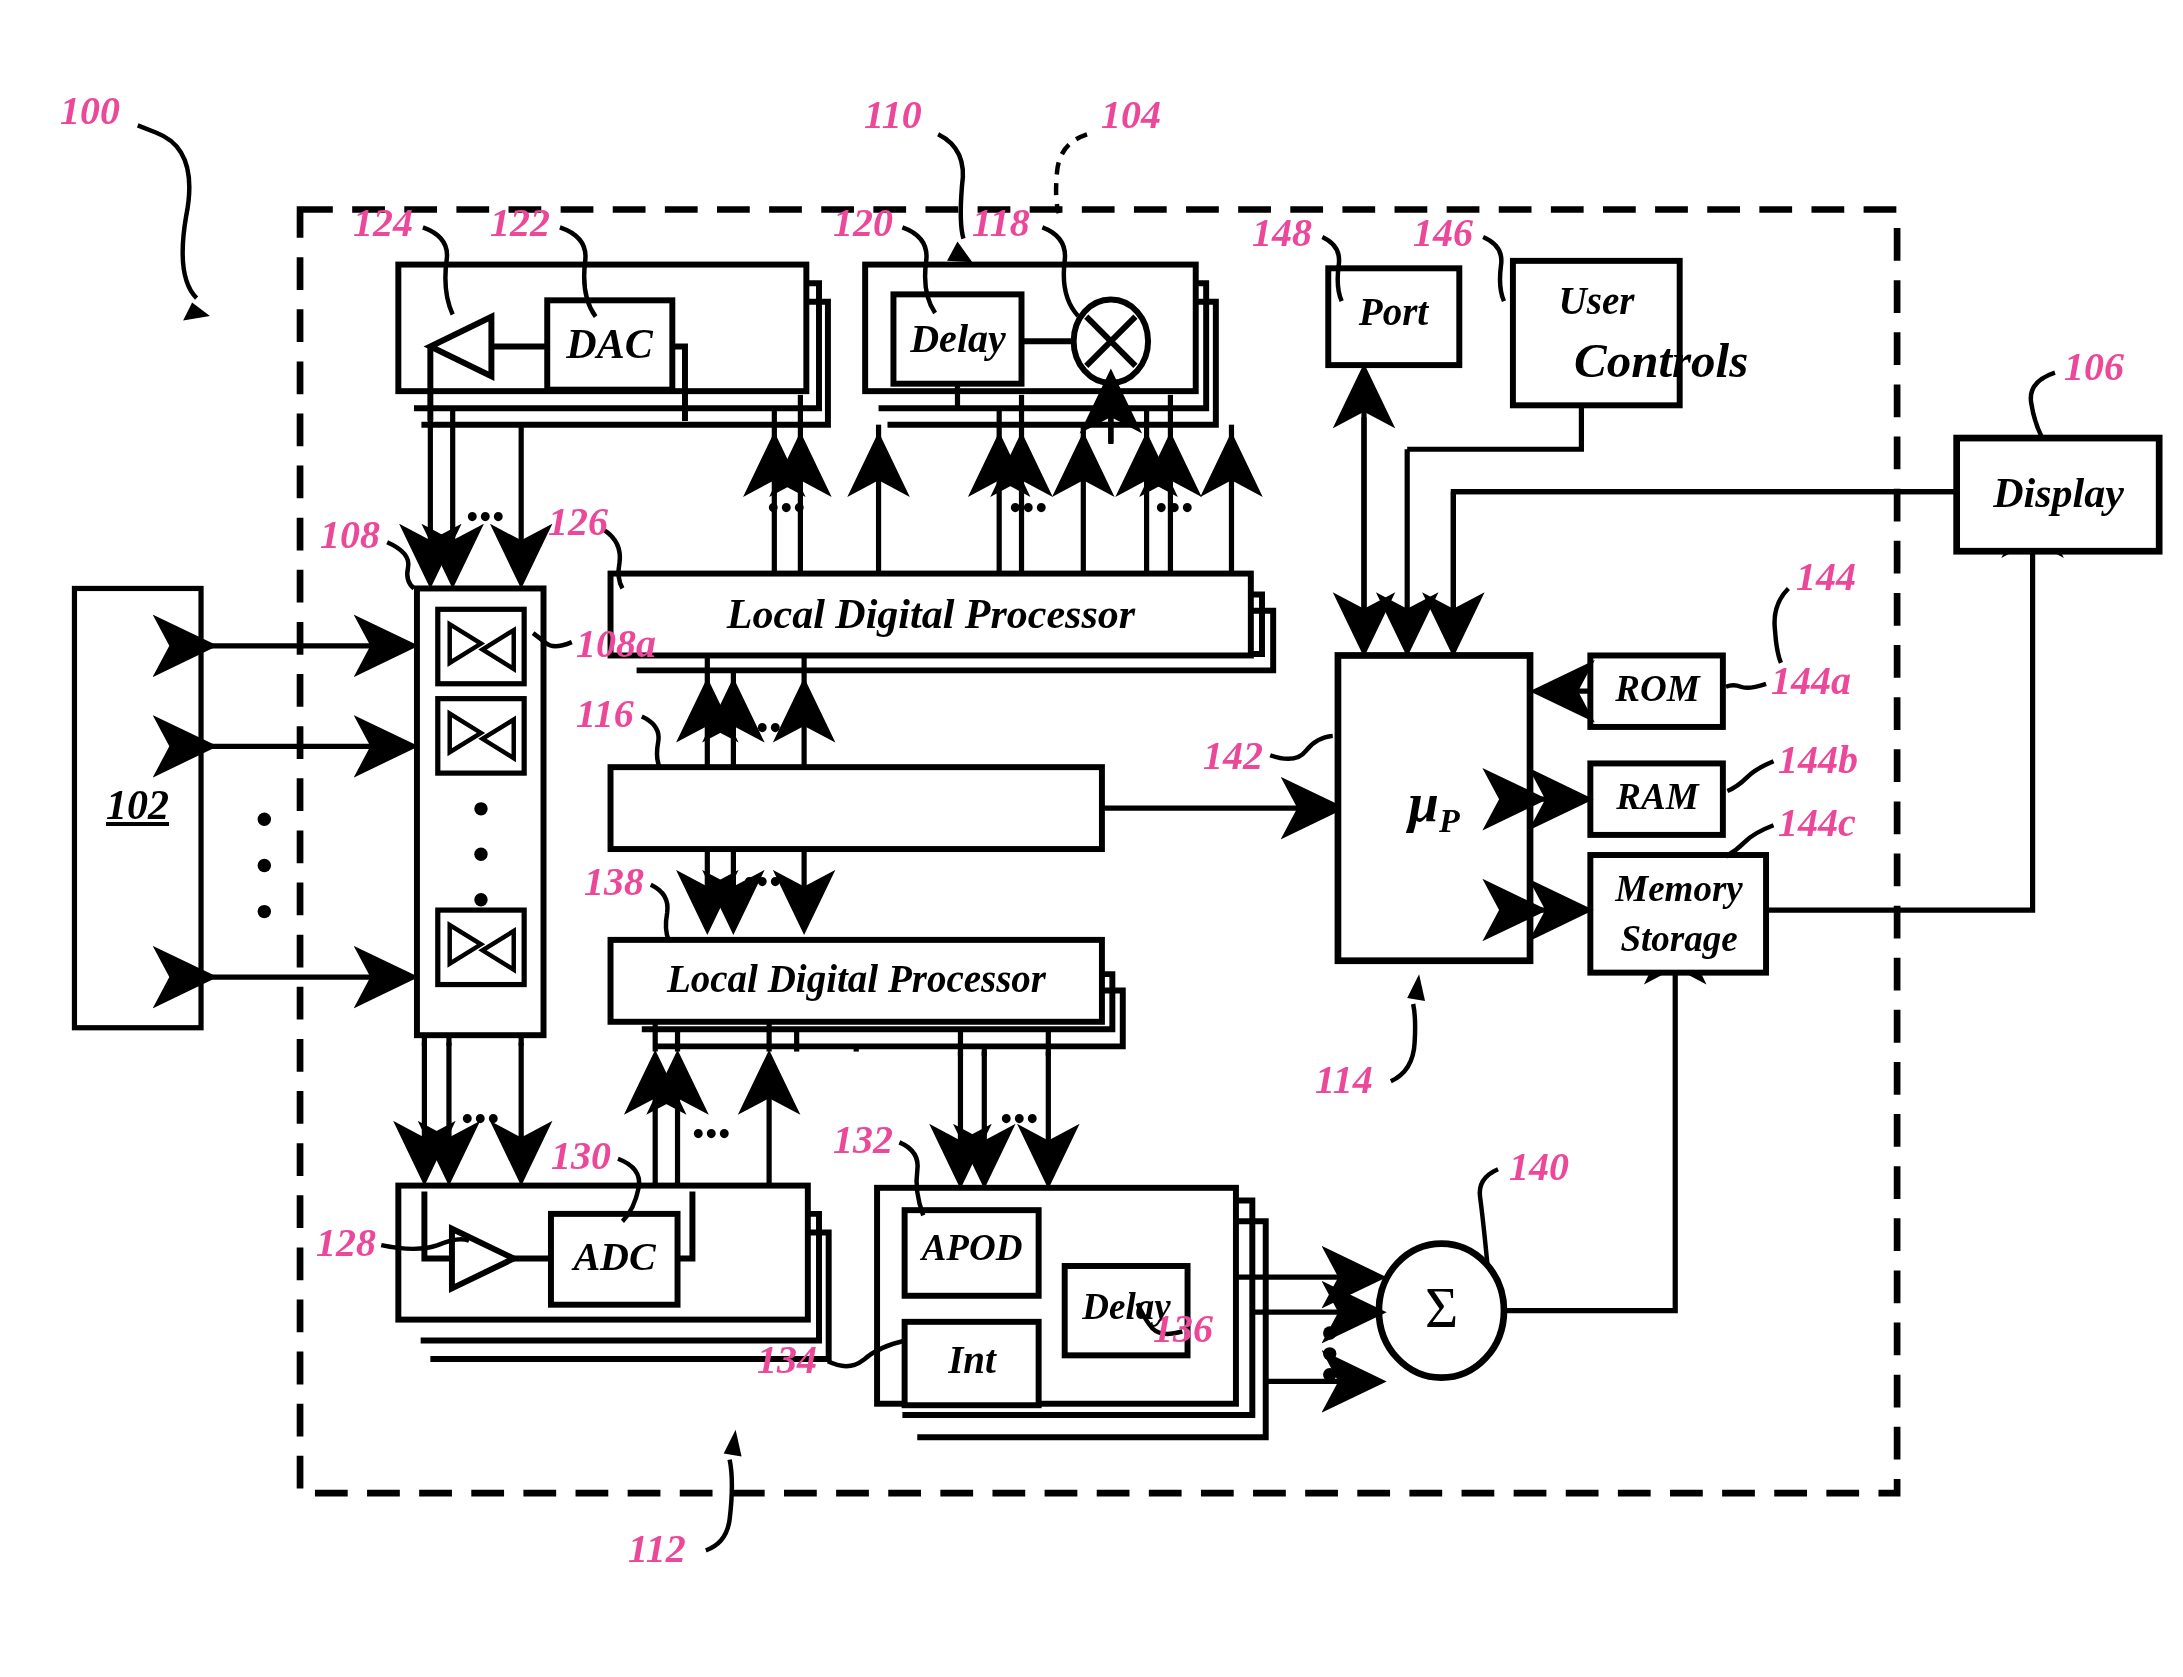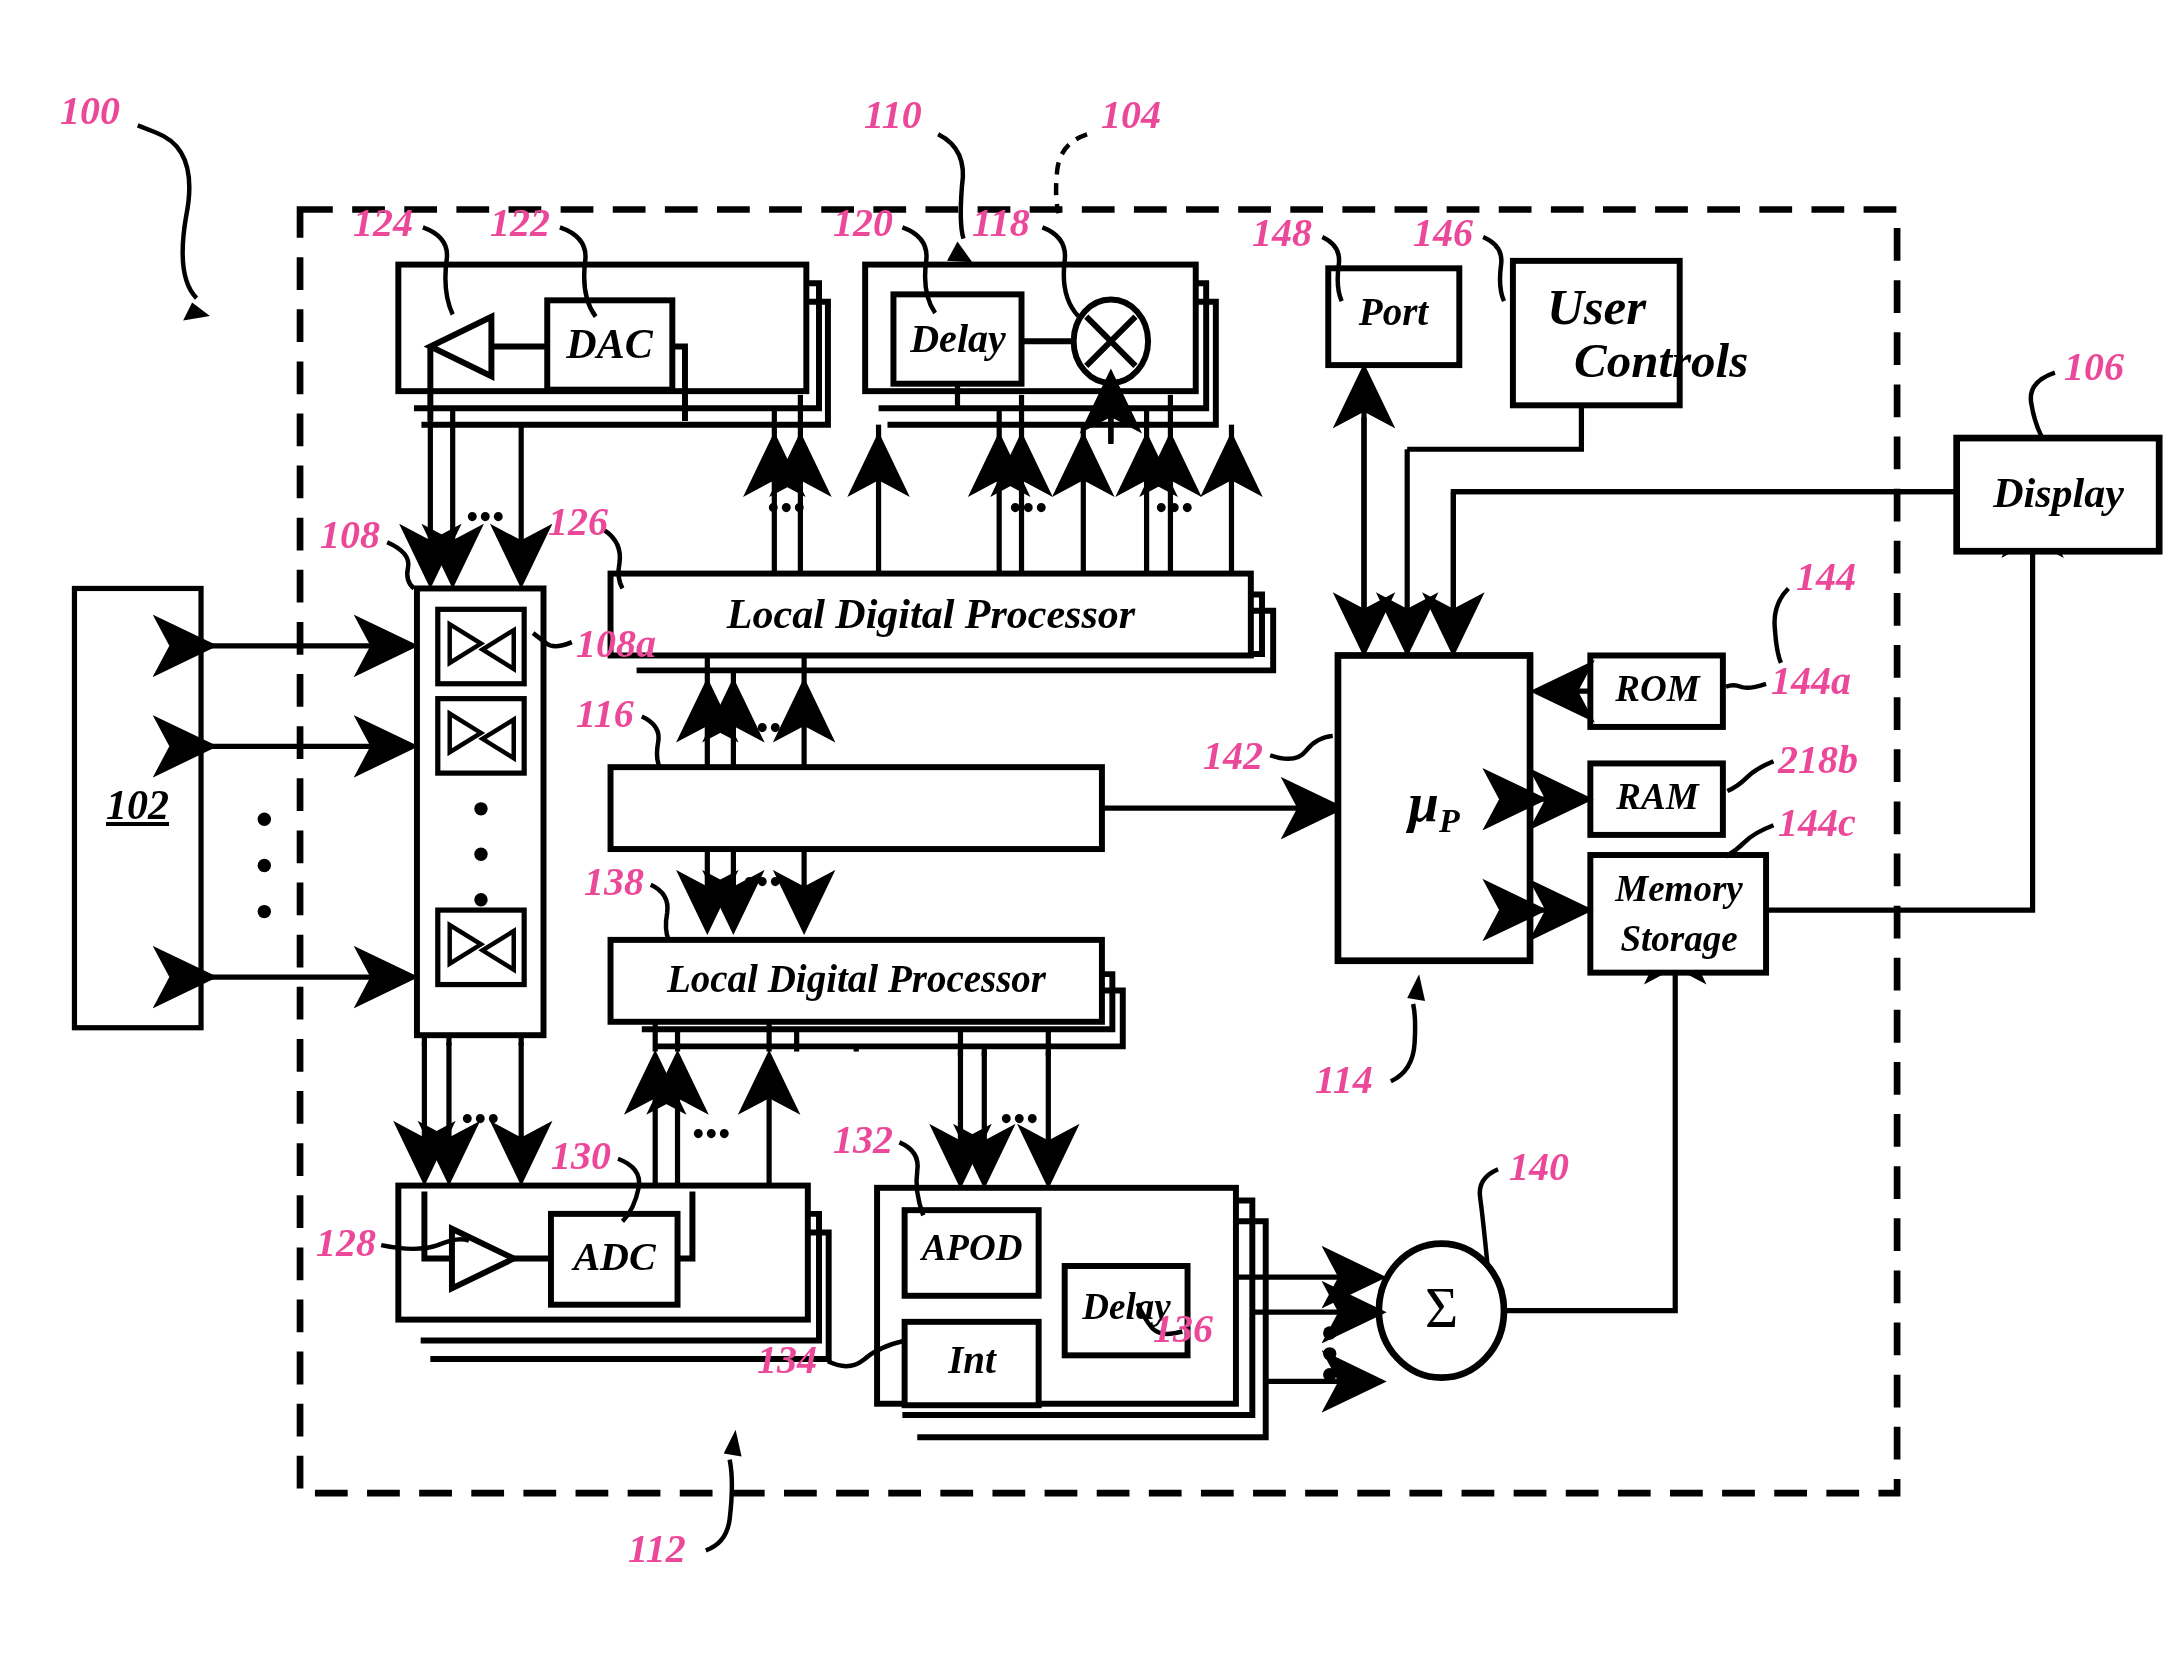--- a/index.html
+++ b/index.html
@@ -389,41 +389,41 @@
 <div class="ref" style="left:1252px;top:213px;">148</div>
 <div class="ref" style="left:1413px;top:213px;">146</div>
 <div class="ref" style="left:2064px;top:347px;">106</div>
 <div class="ref" style="left:320px;top:515px;">108</div>
 <div class="ref" style="left:548px;top:502px;">126</div>
 <div class="ref" style="left:1796px;top:557px;">144</div>
 <div class="ref" style="left:576px;top:624px;">108a</div>
 <div class="ref" style="left:576px;top:694px;">116</div>
 <div class="ref" style="left:1203px;top:736px;">142</div>
 <div class="ref" style="left:1771px;top:661px;">144a</div>
-<div class="ref" style="left:1778px;top:740px;">218b</div>
+<div class="ref" style="left:1778px;top:740px;">144b</div>
 <div class="ref" style="left:1778px;top:803px;">144c</div>
 <div class="ref" style="left:584px;top:862px;">138</div>
 <div class="ref" style="left:551px;top:1136px;">130</div>
 <div class="ref" style="left:833px;top:1120px;">132</div>
 <div class="ref" style="left:1509px;top:1147px;">140</div>
 <div class="ref" style="left:316px;top:1223px;">128</div>
 <div class="ref" style="left:1153px;top:1309px;">136</div>
 <div class="ref" style="left:757px;top:1340px;">134</div>
 <div class="ref" style="left:1315px;top:1060px;">114</div>
 <div class="ref" style="left:628px;top:1529px;">112</div>
 
 <div class="blabel" style="left:74px;top:783px;width:127px;font-size:42px;text-decoration:underline;">102</div>
 
 <div class="blabel" style="left:547px;top:322px;width:125px;font-size:42px;">DAC</div>
 
 <div class="blabel" style="left:894px;top:318px;width:128px;font-size:40px;">Delay</div>
 
 <div class="blabel" style="left:1328px;top:292px;width:131px;font-size:39px;">Port</div>
 
-<div class="blabel" style="left:1513px;top:281px;width:167px;font-size:51px;">User</div>
+<div class="blabel" style="left:1513px;top:281px;width:167px;font-size:39px;">User</div>
 <div class="blabel" style="left:1574px;top:335px;width:167px;font-size:49px;">Controls</div>
 
 <div class="blabel" style="left:1957px;top:471px;width:203px;font-size:42px;">Display</div>
 
 <div class="blabel" style="left:611px;top:592px;width:640px;font-size:42px;">Local Digital Processor</div>
 
 
 <div class="blabel" style="left:611px;top:959px;width:491px;font-size:39px;">Local Digital Processor</div>
 
 <div class="blabel" style="left:1338px;top:774px;width:192px;font-size:55px;">

